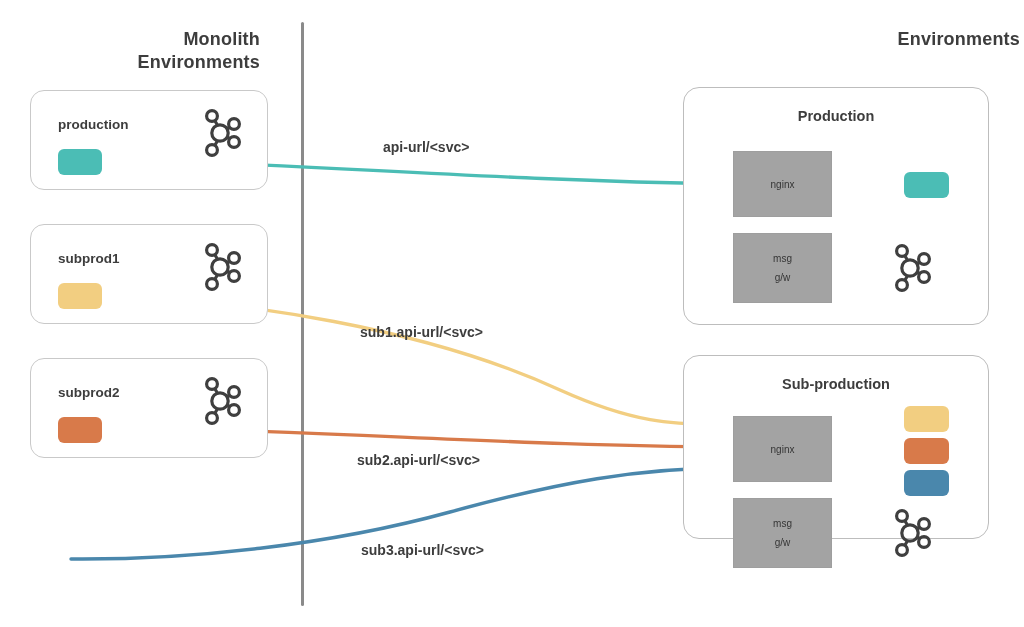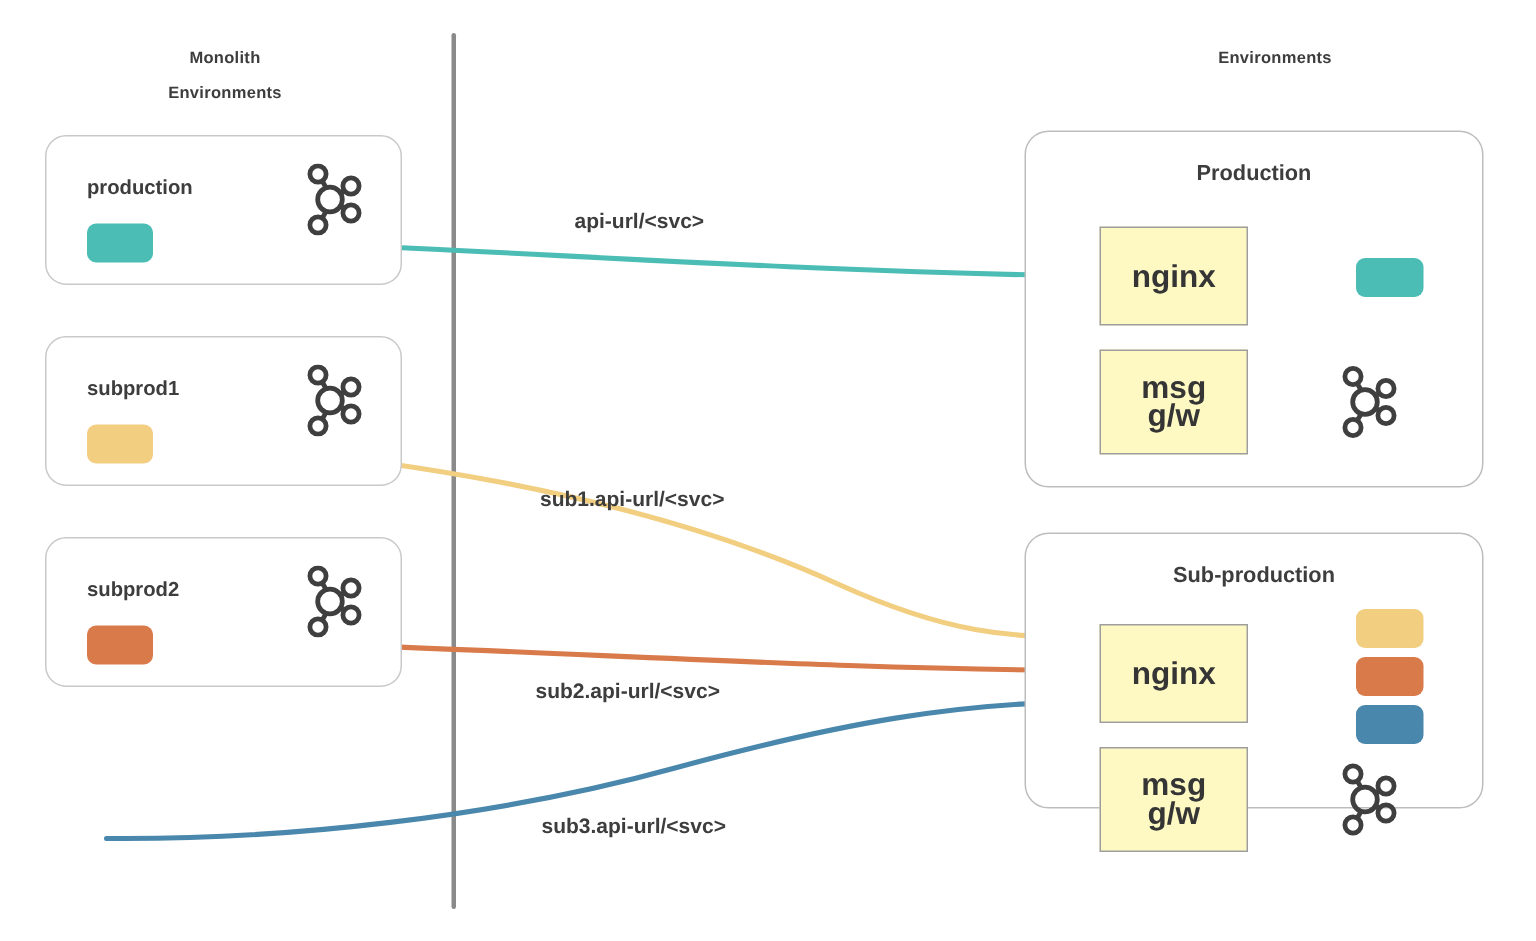--- a/index.html
+++ b/index.html
@@ -15,23 +15,23 @@
     position: relative;
     width: 1024px;
     height: 627px;
     background: #ffffff;
     overflow: hidden;
   }
 
   
   .col-title {
     position: absolute;
-    text-align: center;
+    text-align: right;
     font-weight: bold;
-    font-size: 11px;
+    font-size: 18px;
     line-height: 23px;
     color: #3d3d3d;
     letter-spacing: .2px;
   }
   #title-monolith { left: 40px;  top: 28px; width: 220px; }
   #title-micro    { left: 680px; top: 28px; width: 340px; }
 
   
   #divider {
     position: absolute;
@@ -93,31 +93,30 @@
     left: 0;
     right: 0;
     top: 20px;
     text-align: center;
     font-size: 14.5px;
     font-weight: bold;
     color: #3d3d3d;
   }
   .ms-box {
     position: absolute;
-    background: #fef9c3;
+    background: #a3a3a3;
     border: 1.5px solid #9e9e9e;
     box-sizing: border-box;
     display: flex;
     align-items: center;
     justify-content: center;
     text-align: center;
-    font-size: 21px;
+    font-size: 10px;
     color: #353535;
     line-height: 19px;
-    font-weight: bold;
   }
   .ms-kafka {
     position: absolute;
     width: 44px;
     height: 50px;
   }
   .out-chip {
     position: absolute;
     width: 45px;
     height: 26px;

